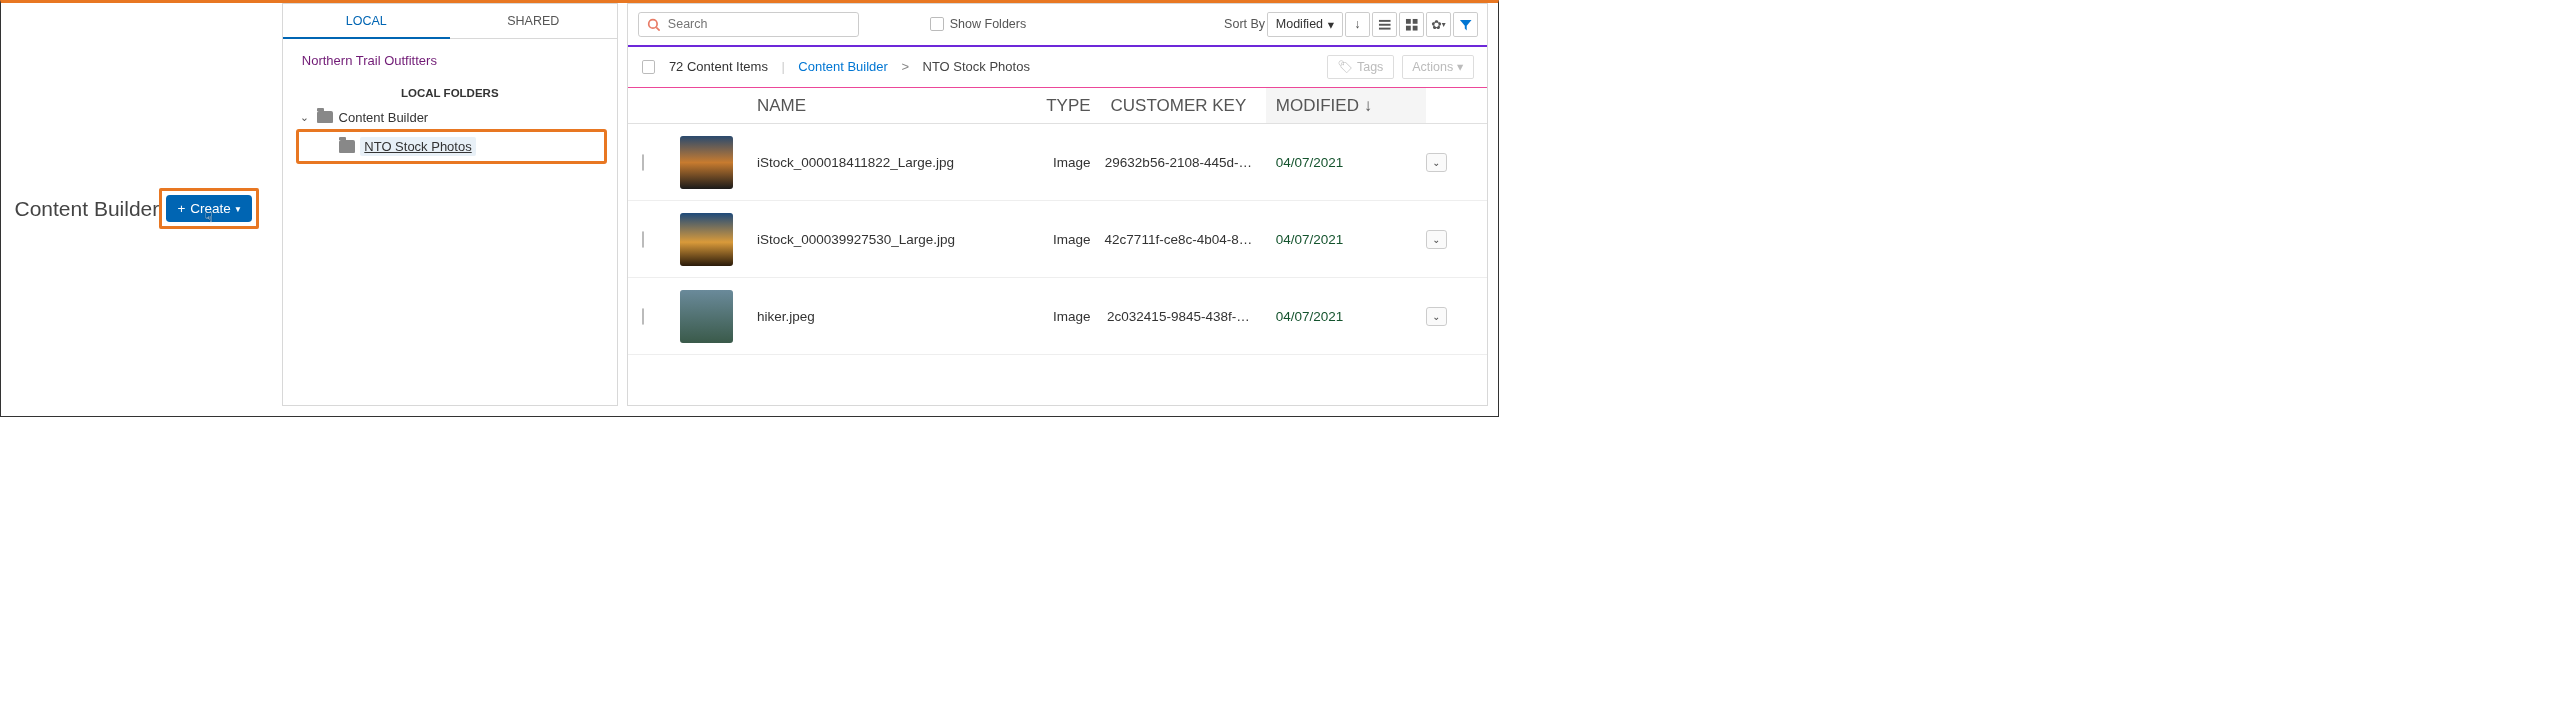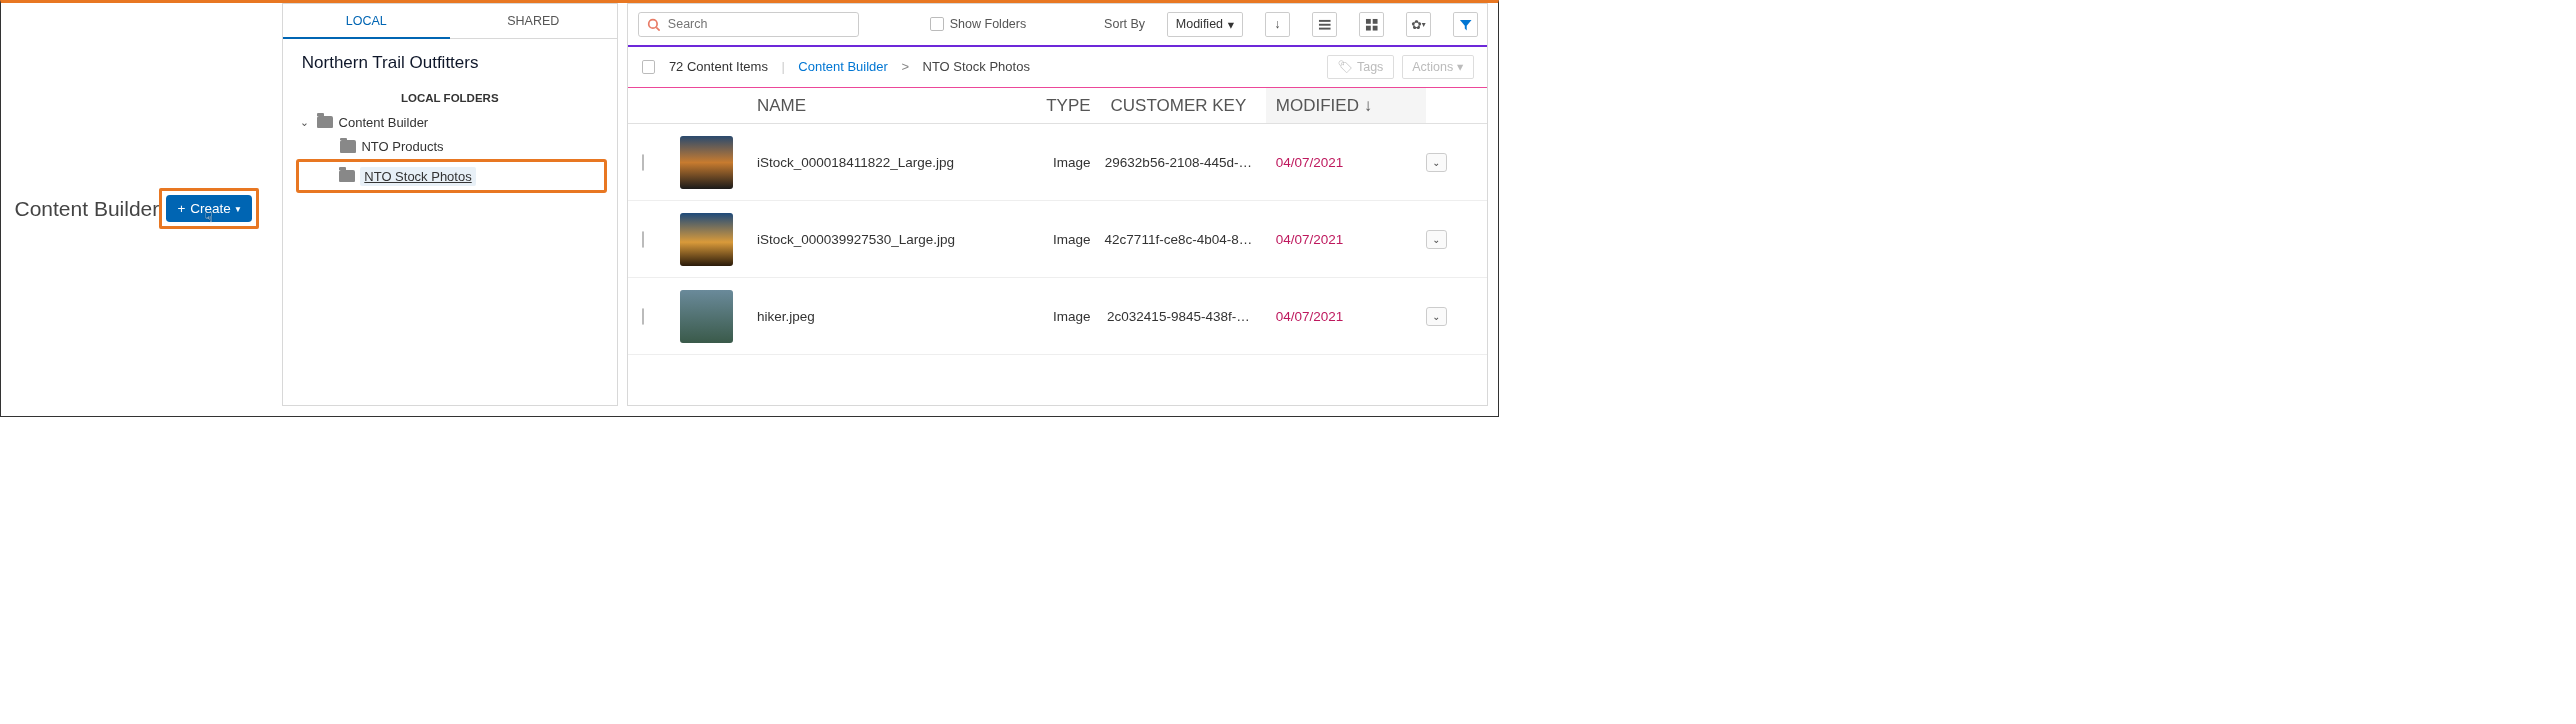--- a/index.html
+++ b/index.html
@@ -9,37 +9,37 @@
 .page-title { font-size: 21px; color: #444; font-weight: 400; }
 .create-wrap { border: 3.8px solid #e87722; padding: 3.8px; border-radius: 1.9px; }
 .create-btn { background: #0065b3; color: #fff; border: none; border-radius: 3.8px; padding: 5.8px 11.5px; font-size: 13.5px; display: flex; align-items: center; gap: 4.8px; cursor: pointer; position: relative; }
 .create-btn .caret { font-size: 9.6px; }
 .cursor-icon { position: absolute; top: 13.5px; left: 50%; transform: translateX(-50%); font-size: 13.5px; color: #fff; text-shadow: 0 0 1.9px #000; pointer-events:none; }
 .body { display: flex; flex: 1; padding: 0 9.6px 9.6px 9.6px; gap: 9.6px; overflow: hidden; }
 .sidebar { width: 336px; border: 1px solid #d8d8d8; display: flex; flex-direction: column; background:#fff; }
 .tabs { display: flex; }
 .tab { flex: 1; text-align: center; padding: 9.6px 0; font-size: 12.5px; color: #555; cursor: pointer; border-bottom: 1px solid #d8d8d8; }
 .tab.active { color: #0065b3; border-bottom: 2.9px solid #0065b3; font-weight: 400; }
-.org-name { padding: 13.5px 19px; color: #0f172a; font-size: 17px; }
+.org-name { padding: 13.5px 19px; color: #701a75; font-size: 13px; }
 .folder-header { text-align: center; font-weight: bold; font-size: 11.5px; color: #333; padding: 5.8px 0; }
 .tree { padding: 0 9.6px 9.6px 13.5px; }
 .tree-item { display: flex; align-items: center; gap: 5.8px; padding: 4.8px 3.8px; cursor: pointer; font-size: 13px; color: #333; }
 .tree-item.child { padding-left: 44px; }
 .tree-item.selected { border: 3.8px solid #e87722; border-radius: 2.9px; padding-left: 40px; }
 .tree-item.selected .label { text-decoration: underline; background: #e8f0f7; padding: 1.9px 3.8px; border-radius:1.9px; }
 .chev { font-size: 10.6px; color: #555; width: 11.5px; }
 .folder-icon { width: 15.4px; height: 12.5px; background: #888; border-radius: 1.9px 1.9px 1px 1px; position: relative; }
 .folder-icon::before { content: ''; position: absolute; top: -2.9px; left: 0; width: 6.7px; height: 2.9px; background: #888; border-radius: 1px 1px 0 0; }
 .main { flex: 1; border: 1px solid #d8d8d8; display: flex; flex-direction: column; overflow: hidden; }
 .toolbar { display: flex; align-items: center; padding: 7.7px 9.6px; gap: 13.5px; border-bottom: 2px solid #6d28d9; }
 .search { display: flex; align-items: center; border: 1px solid #ccc; border-radius: 2.9px; padding: 4.8px 7.7px; width: 221px; color: #888; gap: 7.7px; }
 .search input { border: none; outline: none; font-size: 12.5px; flex:1; }
 .show-folders { display: flex; align-items: flex-start; gap: 5.8px; color: #555; margin-left: 58px; }
 .checkbox { width: 13.5px; height: 13.5px; border: 1px solid #bbb; border-radius: 1.9px; background:#fff; }
-.toolbar-right { margin-left: auto; display: flex; align-items: center; gap: 22px; }
+.toolbar-right { margin-left: auto; display: flex; align-items: center; gap: 2px; }
 .sort-label { color: #555; font-size: 12.5px; }
 .dd { border: 1px solid #ccc; padding: 3.8px 7.7px; border-radius: 1.9px; display: flex; align-items: center; gap: 4.8px; cursor: pointer; background:#fff; font-size:12.5px; }
 .iconbtn { border: 1px solid #ccc; width: 25px; height: 25px; display: flex; align-items: center; justify-content: center; cursor: pointer; border-radius: 1.9px; color: #555; background:#fff; }
 .iconbtn.blue { color: #0176d3; }
 .subbar { display: flex; align-items: center; padding: 7.7px 13.5px; gap: 13.5px; border-bottom: 1px solid #ec4899; font-size: 13px; }
 .count { color: #333; }
 .divider { color: #ccc; }
 .bc-link { color: #0176d3; cursor: pointer; }
 .bc-sep { color: #888; }
 .bc-cur { color: #444; }
@@ -52,21 +52,21 @@
 .col-type { flex: 0.6; text-align: right; }
 .col-key { flex: 1; text-align: center; }
 .col-mod { flex: 0.8; text-align: left; background: #f5f5f5; padding: 7.7px 9.6px; margin: -7.7px 0; }
 .col-act { width: 48px; }
 .rows { flex: 1; overflow-y: auto; }
 .row { display: flex; align-items: center; padding: 11.5px 13.5px; border-bottom: 1px solid #eee; font-size: 13.5px; }
 .thumb { width: 53px; height: 53px; border-radius: 2.9px; }
 .t1 { background: linear-gradient(180deg,#2a4a6e 0%,#c77b2f 50%,#1a1a1a 100%); }
 .t2 { background: linear-gradient(180deg,#1e4a7a 0%,#d99a3a 55%,#2a1a0a 100%); }
 .t3 { background: linear-gradient(180deg,#6a8a9a 0%,#3a5a4a 100%); }
-.row .col-mod { background: transparent; margin: 0; padding: 0 9.6px; color: #be185d; }
+.row .col-mod { background: transparent; margin: 0; padding: 0 9.6px; color: #14532d; }
 .row-act { border: 1px solid #ccc; width: 21px; height: 19px; border-radius: 2.9px; display:flex; align-items:center; justify-content:center; cursor:pointer; font-size:9.6px; color:#555; background:#fafafa; }
 svg { display:block; }
 </style>
 </head>
 <body>
 
 <div class="app">
 
   <div class="topbar">
     <div class="page-title">Content Builder</div>
@@ -88,24 +88,20 @@
         <div class="tab">SHARED</div>
       </div>
       <div class="org-name">Northern Trail Outfitters</div>
       <div class="folder-header">LOCAL FOLDERS</div>
       <div class="tree">
         <div class="tree-item">
           <span class="chev">⌄</span>
           <span class="folder-icon"></span>
           <span class="label">Content Builder</span>
         </div>
-        <div class="tree-item child">
-          <span class="folder-icon"></span>
-          <span class="label">NTO Products</span>
-        </div>
         <div class="tree-item child selected">
           <span class="folder-icon"></span>
           <span class="label">NTO Stock Photos</span>
         </div>
       </div>
     </div>
 
     <div class="main">
 
       <div class="toolbar">

